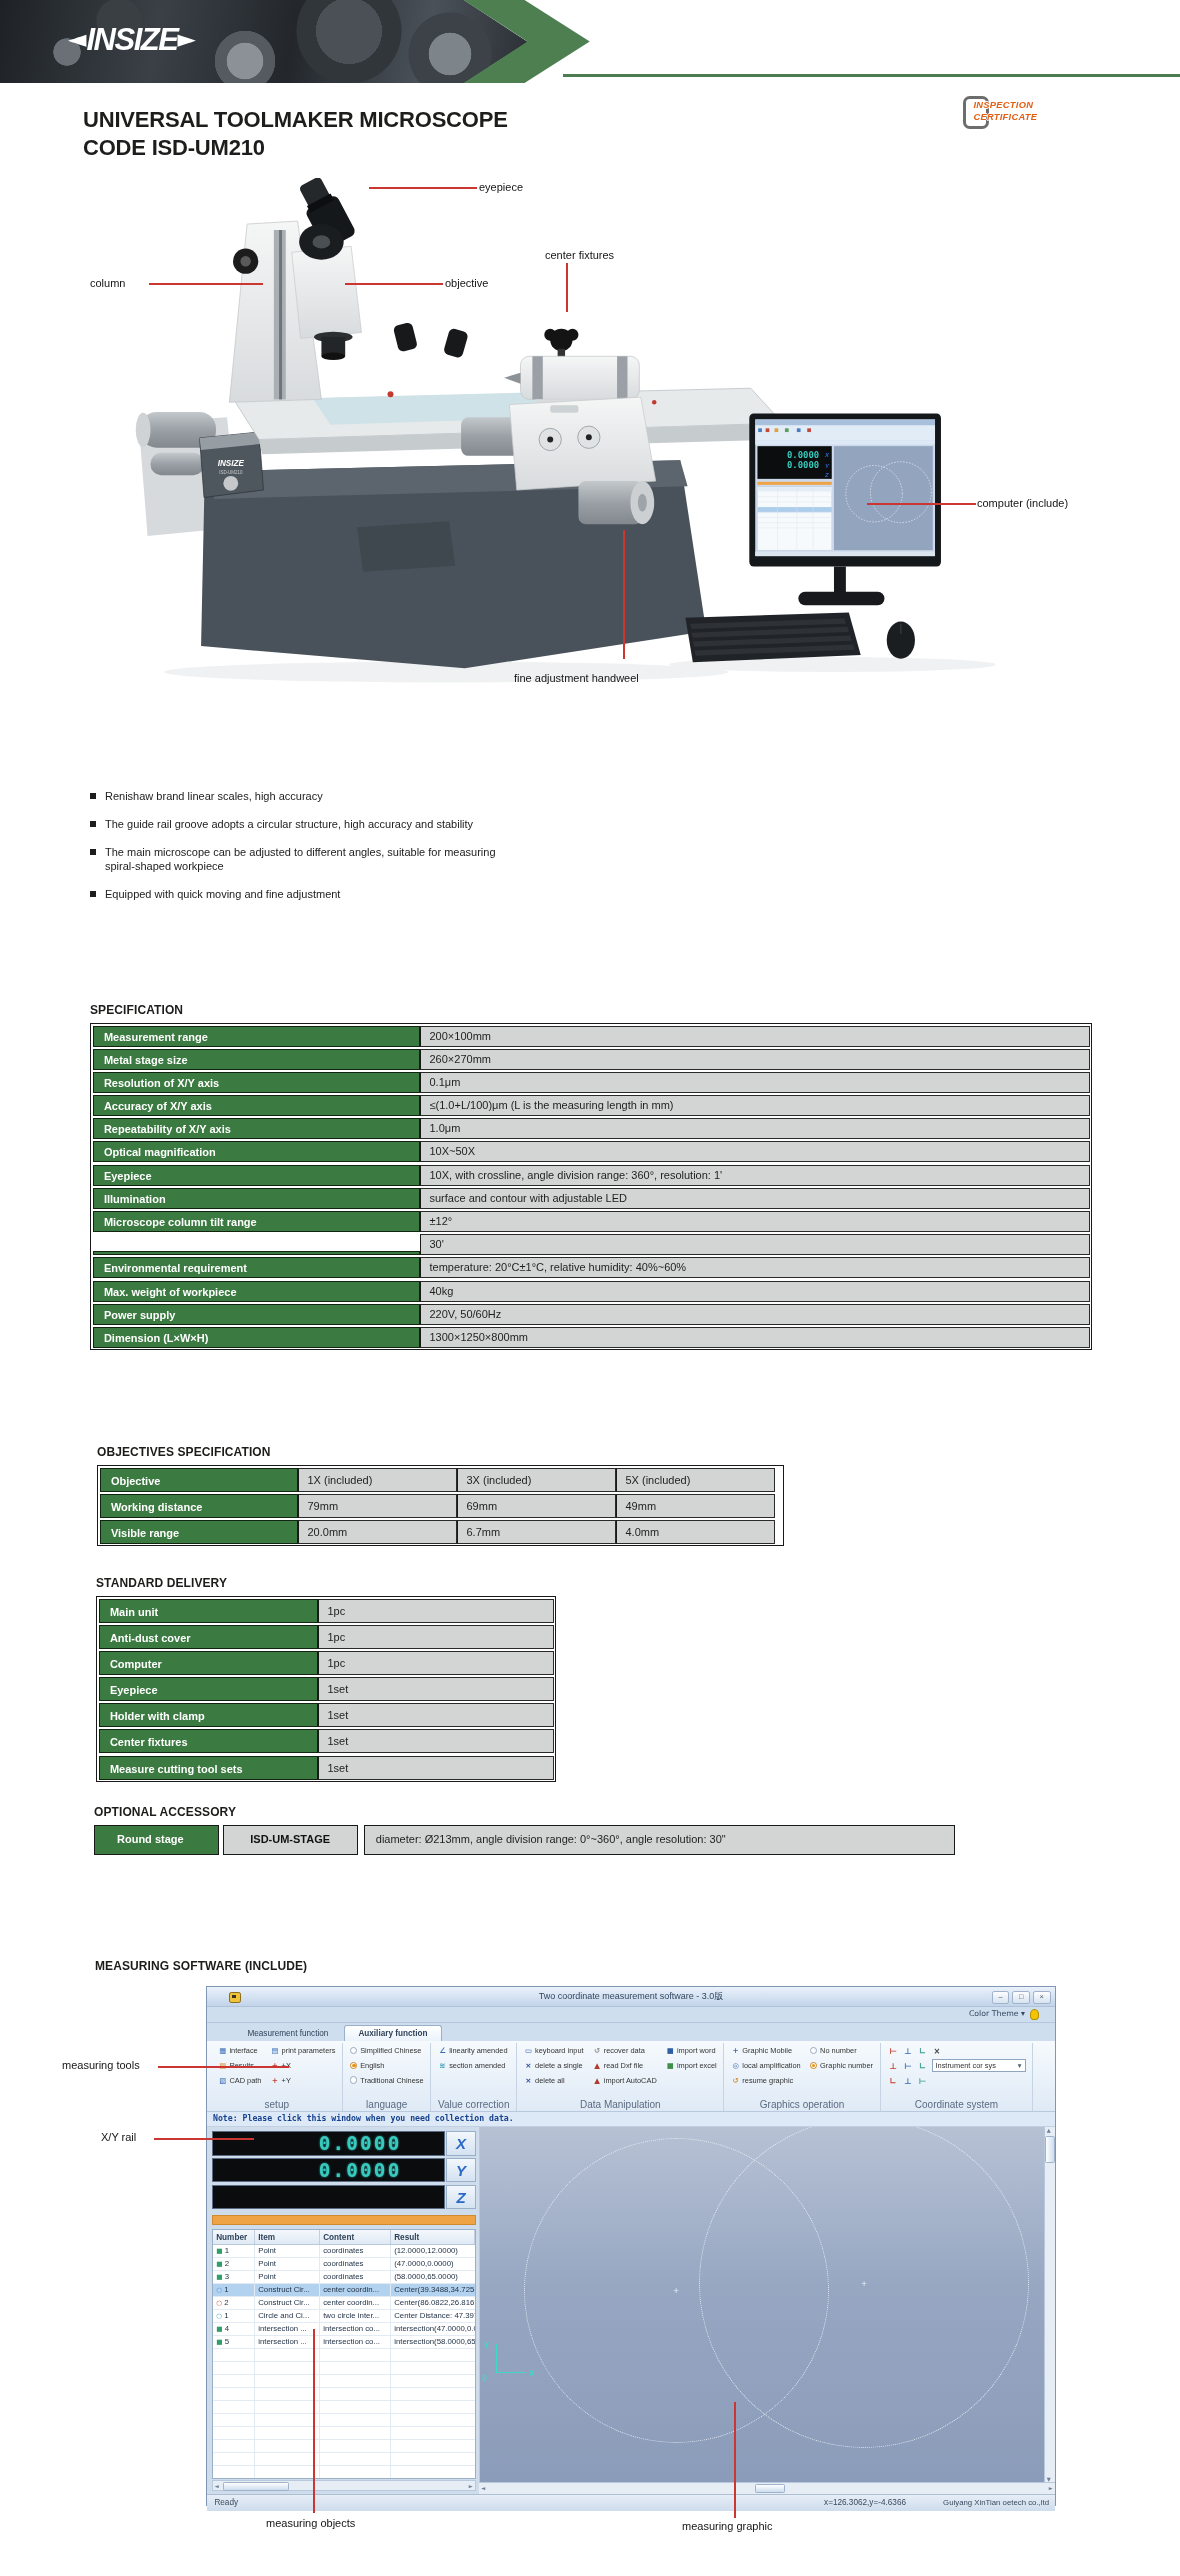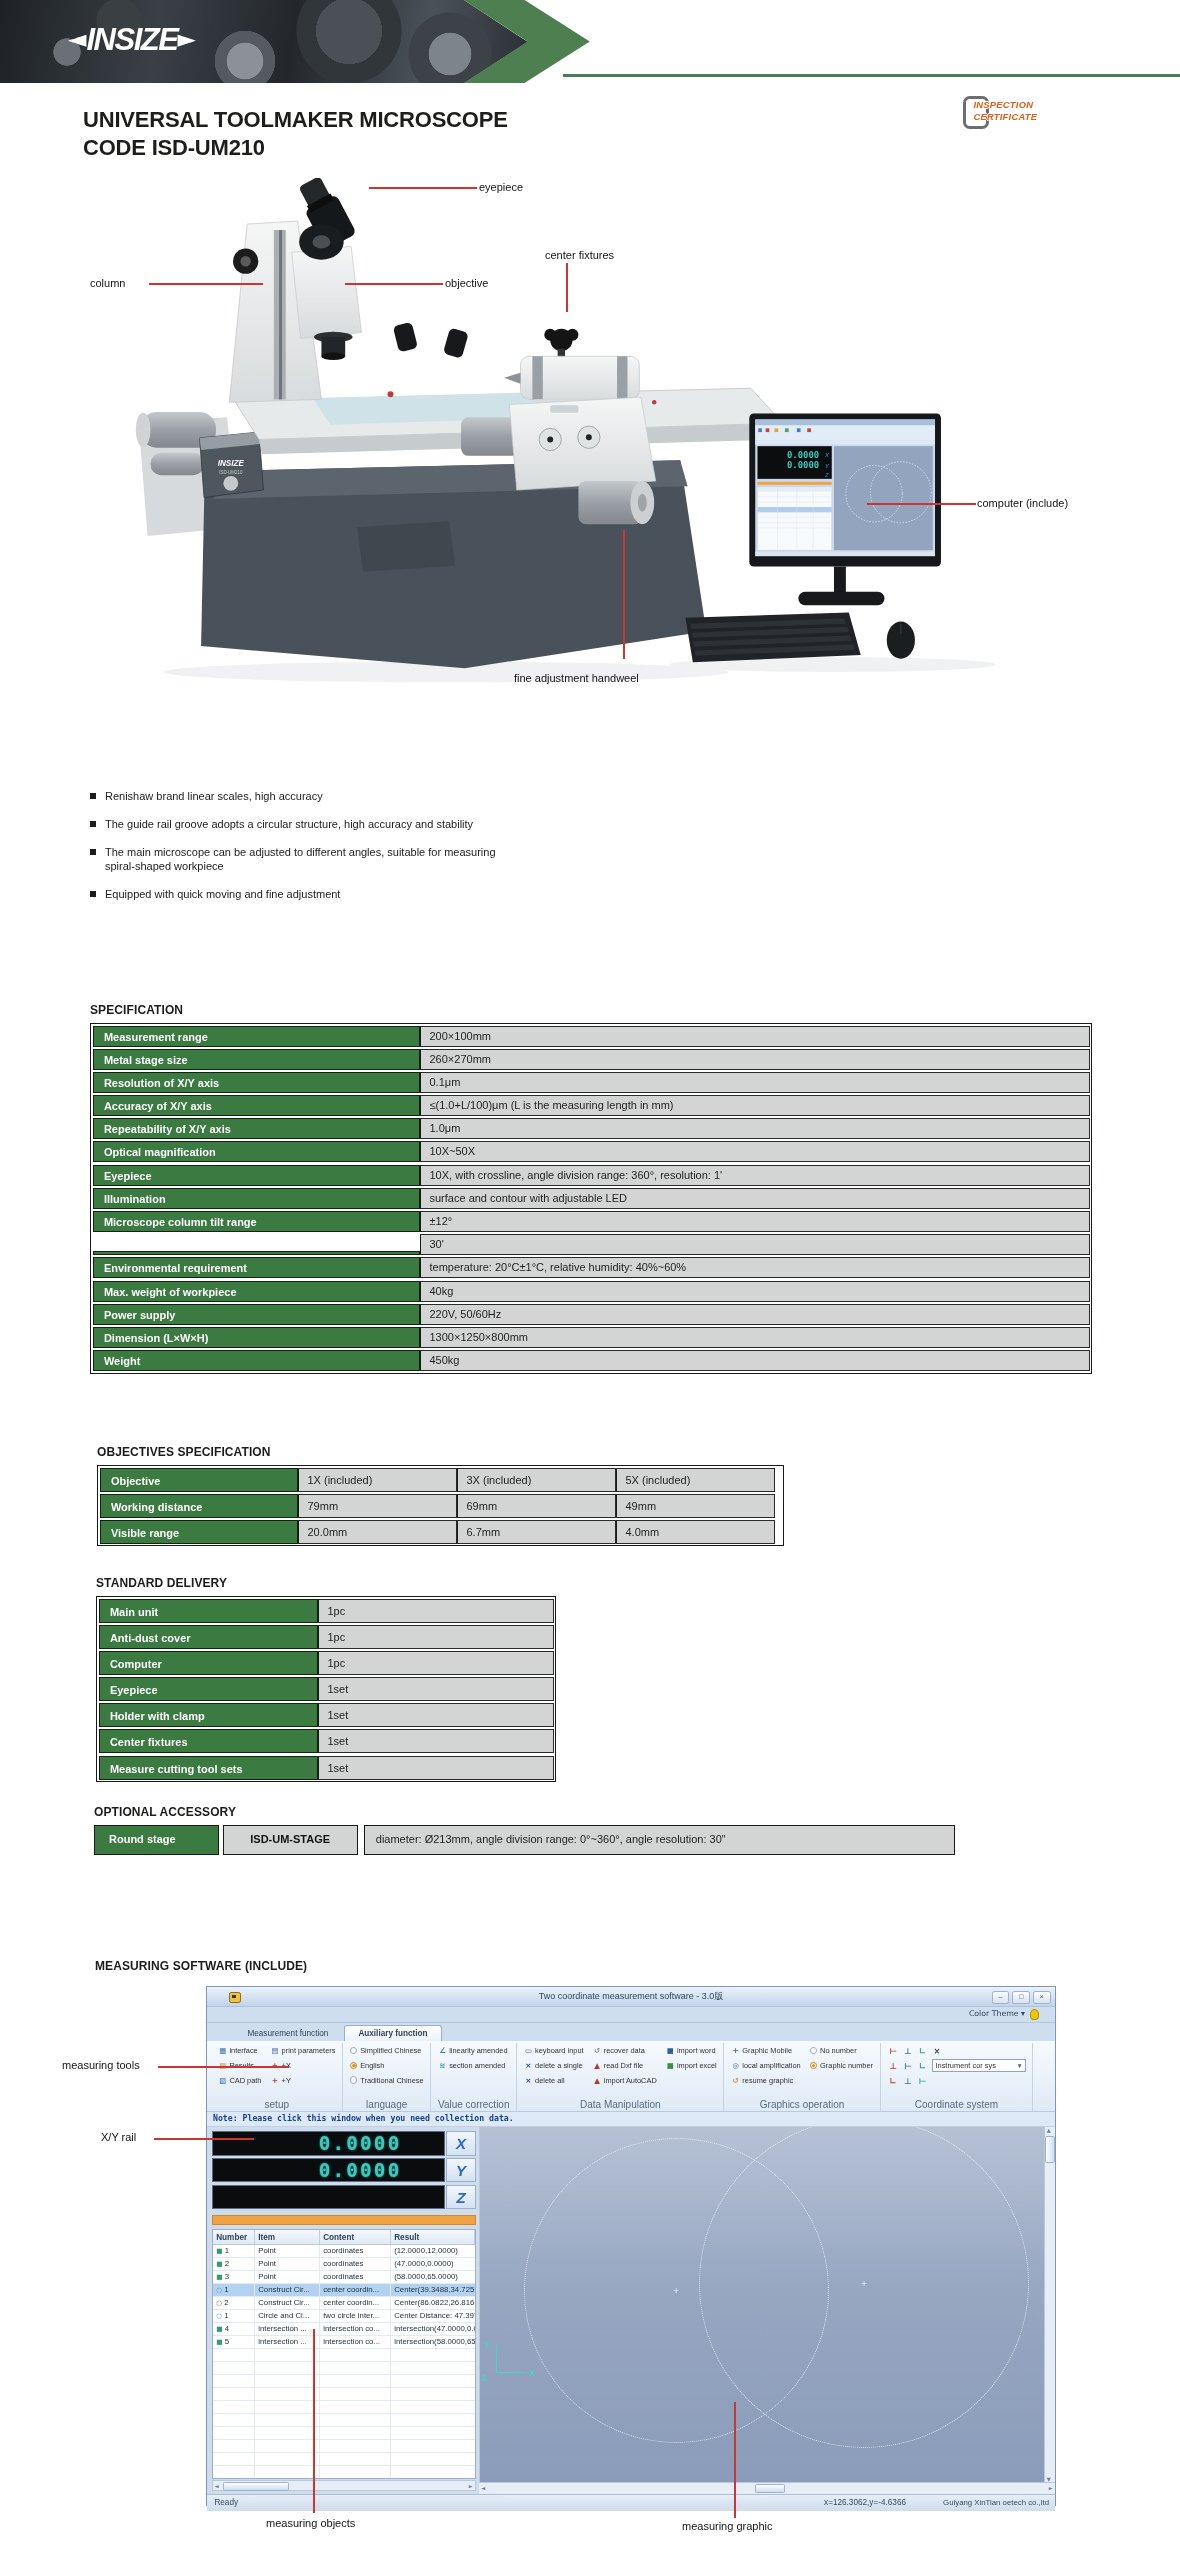--- a/index.html
+++ b/index.html
@@ -51,21 +51,21 @@
   .trow{display:flex;height:21px;margin-bottom:2.2px;}
   .trow:last-child{margin-bottom:0;}
   .tl{background:#3b7a40;color:#fff;font-weight:bold;font-size:11px;line-height:21px;
       padding-left:10.4px;border:0.7px solid #11240f;box-sizing:border-box;white-space:nowrap;}
   .tv{flex:1;background:#d3d4d4;color:#1e1e1e;font-size:11px;line-height:19.3px;
       padding-left:9px;border:0.7px solid #2a2a2a;border-left:1.5px solid #191919;box-sizing:border-box;white-space:nowrap;}
   .trow32{height:24px;} .trow32 .tl{line-height:24px;} .trow32 .tv{line-height:22px;}
   .tvc{flex:none;}
   .opt-row{position:absolute;display:flex;height:30px;}
   .opt-name{width:125px;background:#3b7a40;border:1.5px solid #191919;color:#fff;font-weight:bold;
-            font-size:11px;line-height:27px;padding-left:14px;box-sizing:border-box;}
+            font-size:11px;line-height:27px;padding-left:22px;box-sizing:border-box;}
   .opt-code{width:135px;background:#d3d4d4;border:1.5px solid #191919;margin-left:3.7px;color:#111;
             font-weight:800;font-size:11px;line-height:27px;text-align:center;box-sizing:border-box;}
   .opt-desc{width:591px;background:#d3d4d4;border:1.5px solid #191919;margin-left:6.7px;color:#1e1e1e;
             font-size:11px;line-height:27px;padding-left:10.4px;box-sizing:border-box;}
 
   
   .sw{position:absolute;left:206px;top:1986px;width:850px;height:520px;border:0.7px solid #7f97b5;
       background:#dce8f6;box-sizing:border-box;font-family:"Liberation Sans",sans-serif;}
   .sw-title{position:relative;height:19.3px;background:linear-gradient(#eaf2fb,#c2d4ea);
             border-bottom:0.7px solid #b0c1da;text-align:center;font-size:9px;color:#33475f;line-height:19.3px;}
@@ -388,24 +388,20 @@
         <div class="tv">40kg</div>
       </div>
       <div class="trow">
         <div class="tl" style="width: 327px;">Power supply</div>
         <div class="tv">220V, 50/60Hz</div>
       </div>
       <div class="trow">
         <div class="tl" style="width: 327px;">Dimension (L×W×H)</div>
         <div class="tv">1300×1250×800mm</div>
       </div>
-      <div class="trow">
-        <div class="tl" style="width: 327px;">Weight</div>
-        <div class="tv">450kg</div>
-      </div>
     </div>
 
   <div class="sh" style="left:97px;top:1445px;">OBJECTIVES SPECIFICATION</div>
   <div class="gtable" id="obj-table" style="left:97px;top:1465px;width:682px;">
       <div class="trow trow32">
         <div class="tl" style="width: 198px;">Objective</div>
         <div class="tv tvc" style="width: 159px;">1X (included)</div>
         <div class="tv tvc" style="width: 159px;">3X (included)</div>
         <div class="tv tvc" style="width: 159px;">5X (included)</div>
       </div>

